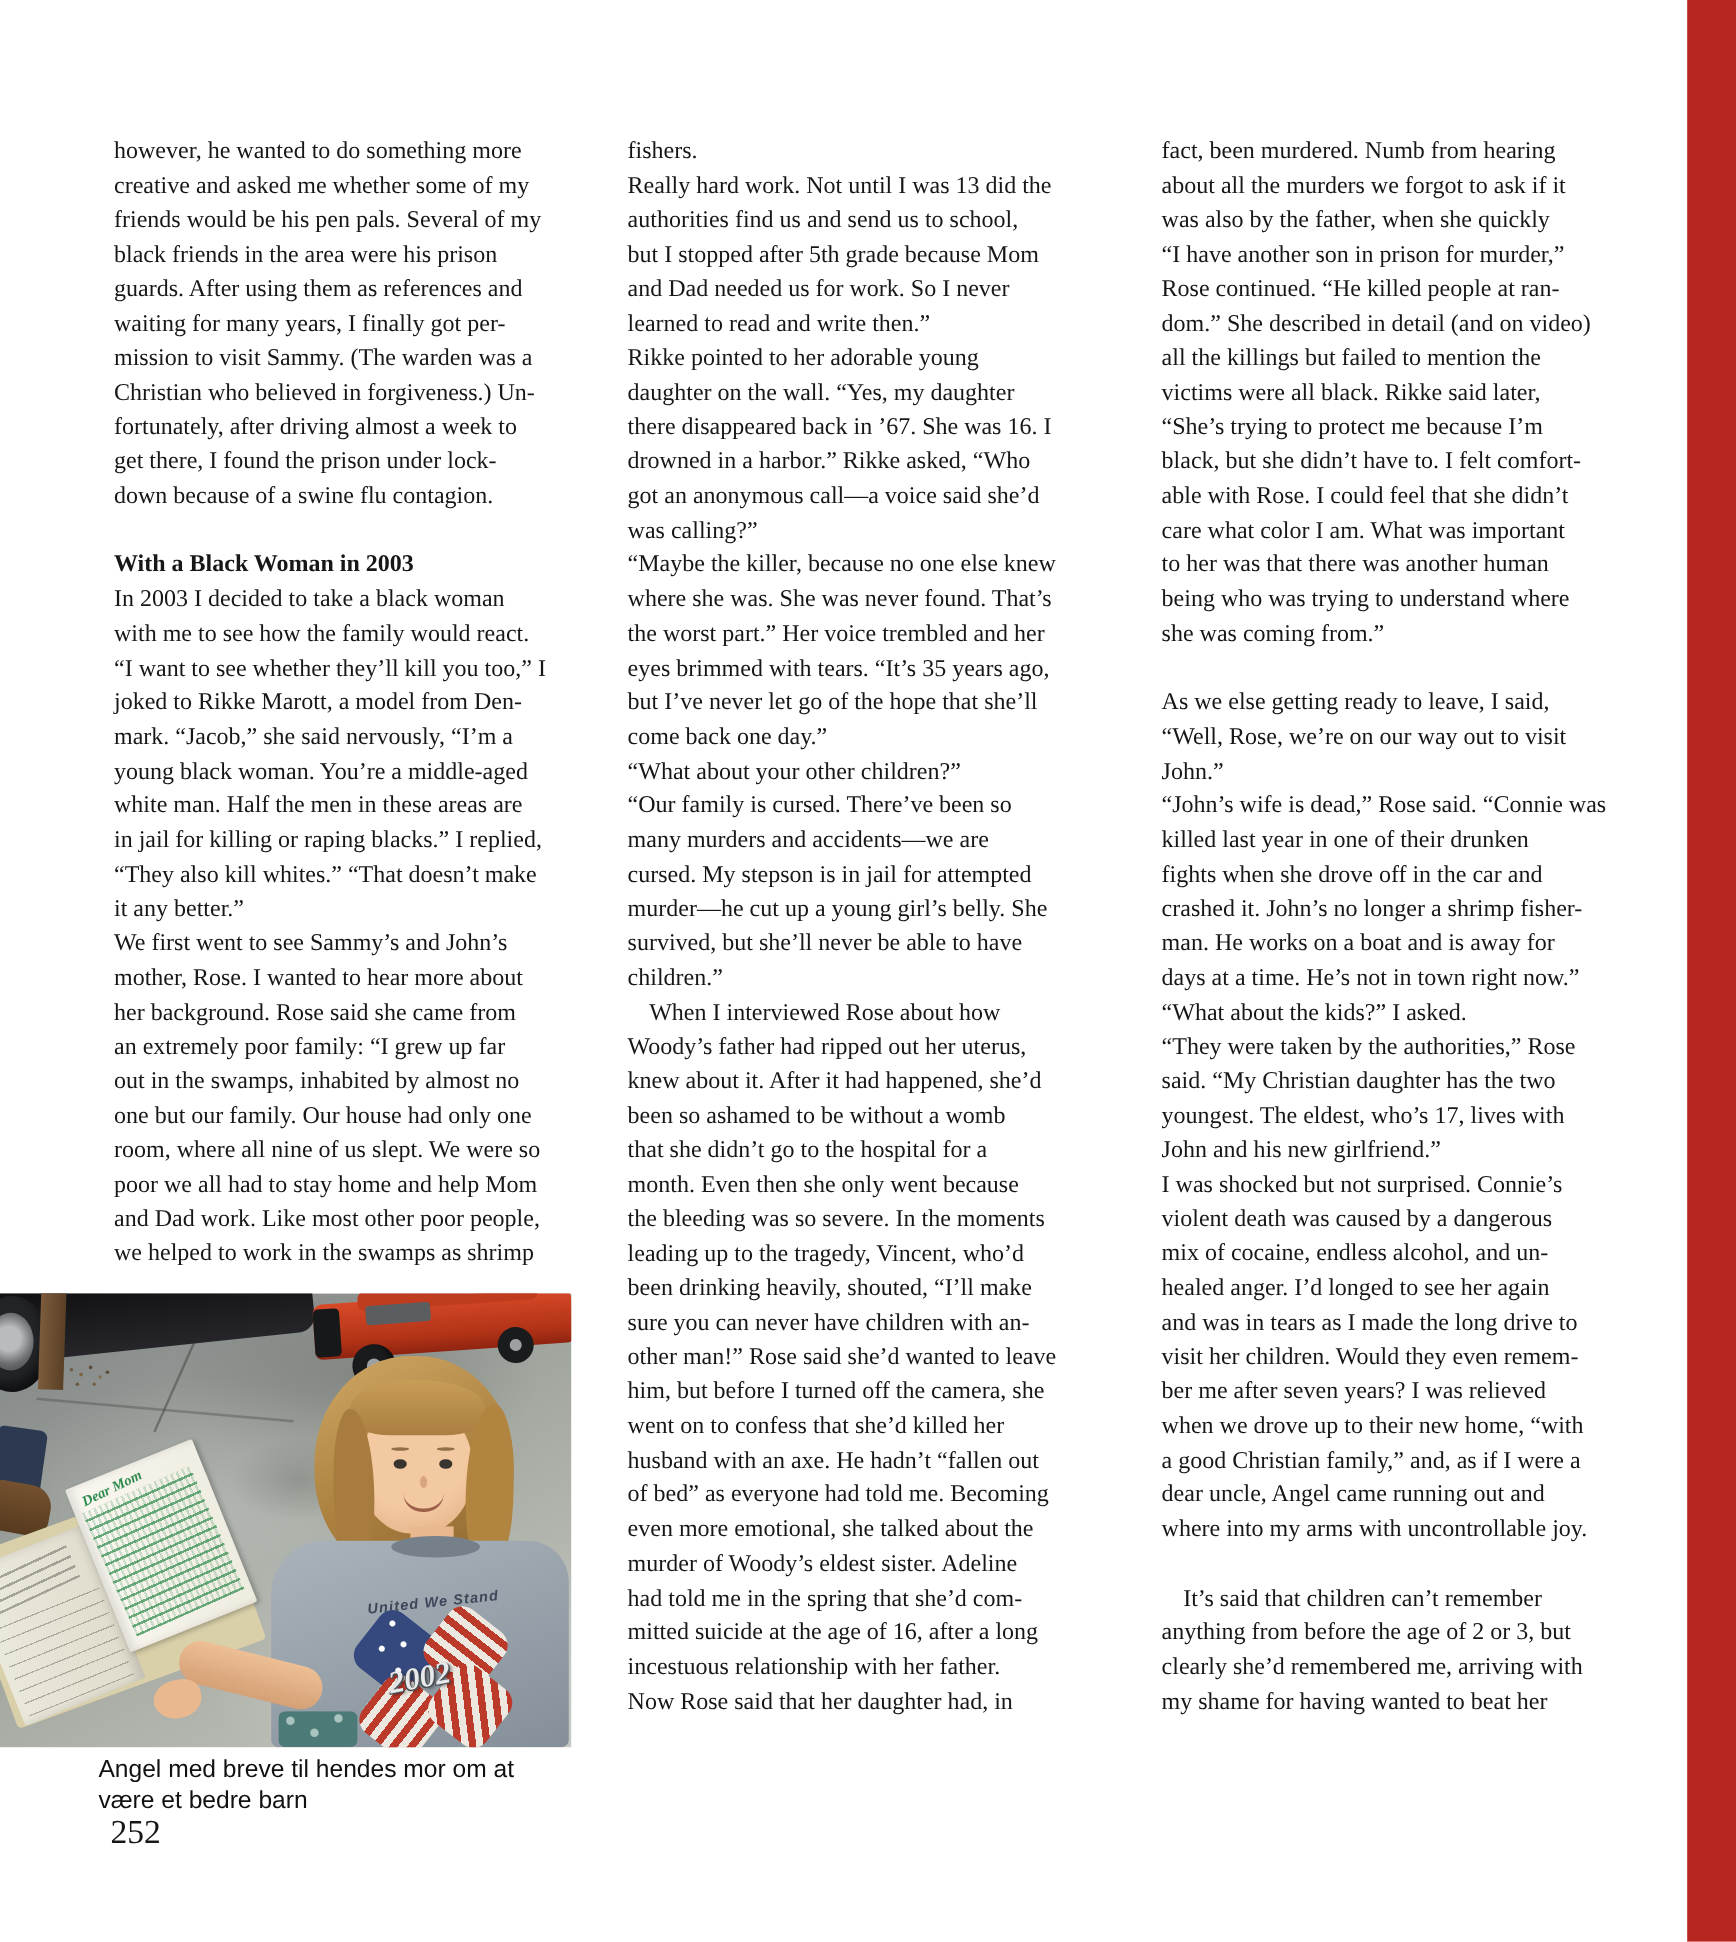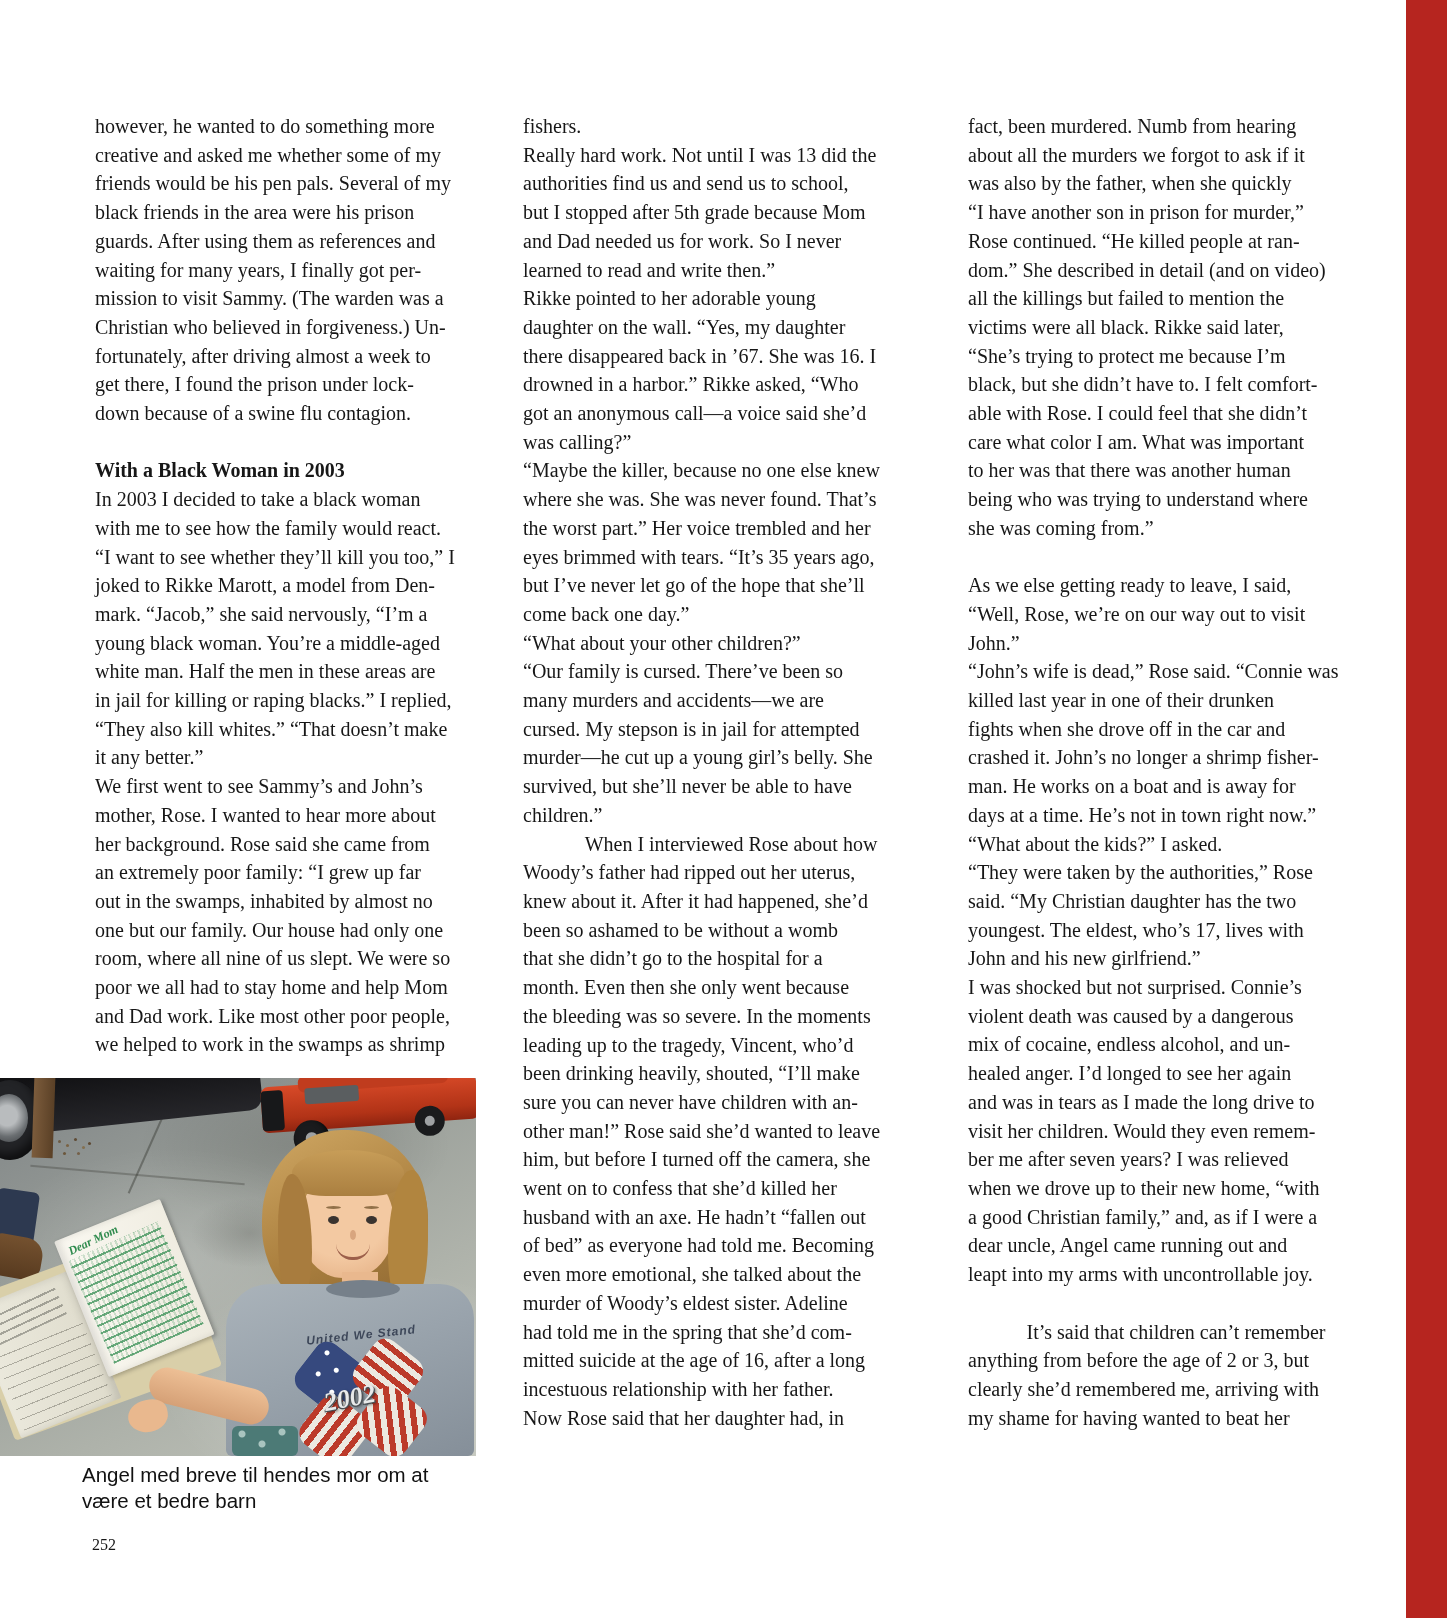--- a/index.html
+++ b/index.html
@@ -4,21 +4,21 @@
 <style>
   html,body{margin:0;padding:0;}
   body{width:1447px;height:1618px;background:#ffffff;position:relative;overflow:hidden;
        font-family:"Liberation Serif","DejaVu Serif",serif;color:#171717;}
   .redband{position:absolute;top:0;right:0;width:41px;height:1618px;background:#b6251f;}
   .col{position:absolute;top:112px;width:398px;font-size:20px;line-height:28.7px;}
   .col1{left:95px;}
   .col2{left:523px;}
   .col3{left:952px;margin-left:16px;}
   .tline{white-space:nowrap;}
-  .tline.ind{text-indent:18px;text-align:center;}
+  .tline.ind{text-indent:18px;}
   .hline{font-weight:bold;white-space:nowrap;}
   .gapline{height:28.7px;}
 
   
   .photo{position:absolute;left:0;top:1078px;width:476px;height:378px;overflow:hidden;
          background:
            radial-gradient(ellipse 260px 160px at 36% 48%, rgba(255,255,255,.20), rgba(255,255,255,0) 70%),
            radial-gradient(ellipse 300px 170px at 78% 82%, rgba(255,255,255,.25), rgba(255,255,255,0) 70%),
            radial-gradient(ellipse 240px 130px at 62% 18%, rgba(0,0,0,.14), rgba(0,0,0,0) 65%),
            linear-gradient(152deg,#7f8486 0%,#989d98 34%,#aeb2aa 66%,#c3c6bd 100%);}
@@ -96,21 +96,21 @@
   .lobeSE{left:64px;top:52px;transform:rotate(45deg);
           background:repeating-linear-gradient(45deg,#bc3a2a 0 6px,#ece8e0 6px 12px);}
   .year{left:28px;top:38px;font:italic 700 26px "Liberation Serif",serif;color:#e8e9ea;
         text-shadow:1px 1px 0 #4a4f54,-1px 1px 0 #4a4f54,2px 2px 3px rgba(0,0,0,.5);transform:rotate(-4deg);}
   .shorts{left:232px;top:348px;width:66px;height:30px;border-radius:6px;
           background:radial-gradient(circle at 10px 8px,#a9c4bf 0 3px,transparent 4px),
                      radial-gradient(circle at 30px 18px,#a9c4bf 0 3px,transparent 4px),
                      radial-gradient(circle at 50px 6px,#a9c4bf 0 3px,transparent 4px),#4c7a76;}
   .caption{position:absolute;left:82px;top:1462px;width:420px;
            font-family:"Liberation Sans","DejaVu Sans",sans-serif;font-size:20.5px;line-height:25.5px;color:#111;}
-  .pagenum{position:absolute;left:92px;top:1512px;font-size:16px;color:#171717;margin-top:24px;}
+  .pagenum{position:absolute;left:92px;top:1512px;font-size:28px;color:#171717;}
 </style>
 </head>
 <body>
 
 <div class="redband"></div>
 
 <div class="col col1">
     <div class="tline">however, he wanted to do something more</div>
     <div class="tline">creative and asked me whether some of my</div>
     <div class="tline">friends would be his pen pals. Several of my</div>
@@ -227,21 +227,21 @@
     <div class="tline">I was shocked but not surprised. Connie’s</div>
     <div class="tline">violent death was caused by a dangerous</div>
     <div class="tline">mix of cocaine, endless alcohol, and un-</div>
     <div class="tline">healed anger. I’d longed to see her again</div>
     <div class="tline">and was in tears as I made the long drive to</div>
     <div class="tline">visit her children. Would they even remem-</div>
     <div class="tline">ber me after seven years? I was relieved</div>
     <div class="tline">when we drove up to their new home, “with</div>
     <div class="tline">a good Christian family,” and, as if I were a</div>
     <div class="tline">dear uncle, Angel came running out and</div>
-    <div class="tline">leapt into my arms with uncontrollable joy.</div>
+    <div class="tline">where into my arms with uncontrollable joy.</div>
     <div class="gapline"></div>
     <div class="tline ind">It’s said that children can’t remember</div>
     <div class="tline">anything from before the age of 2 or 3, but</div>
     <div class="tline">clearly she’d remembered me, arriving with</div>
     <div class="tline">my shame for having wanted to beat her</div>
   </div>
 
 <div class="photo">
   <div class="crack1"></div>
   <div class="crack2"></div>

